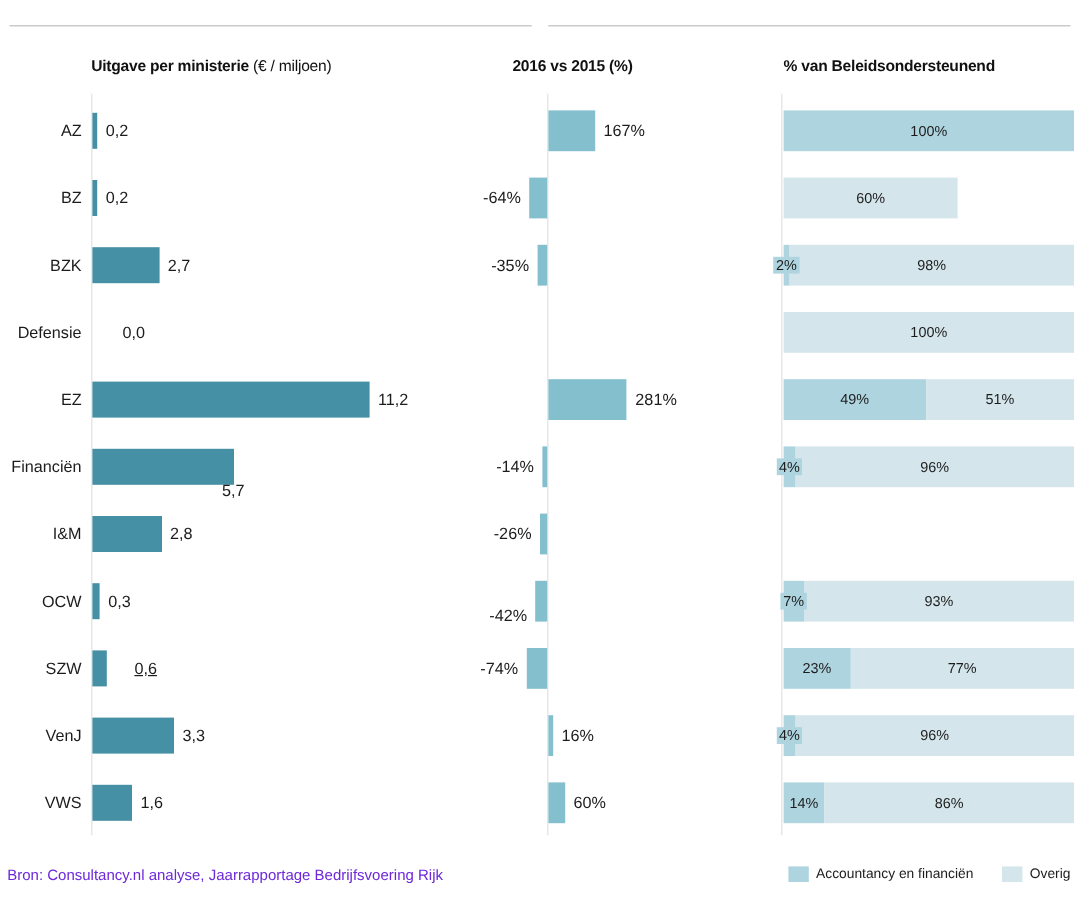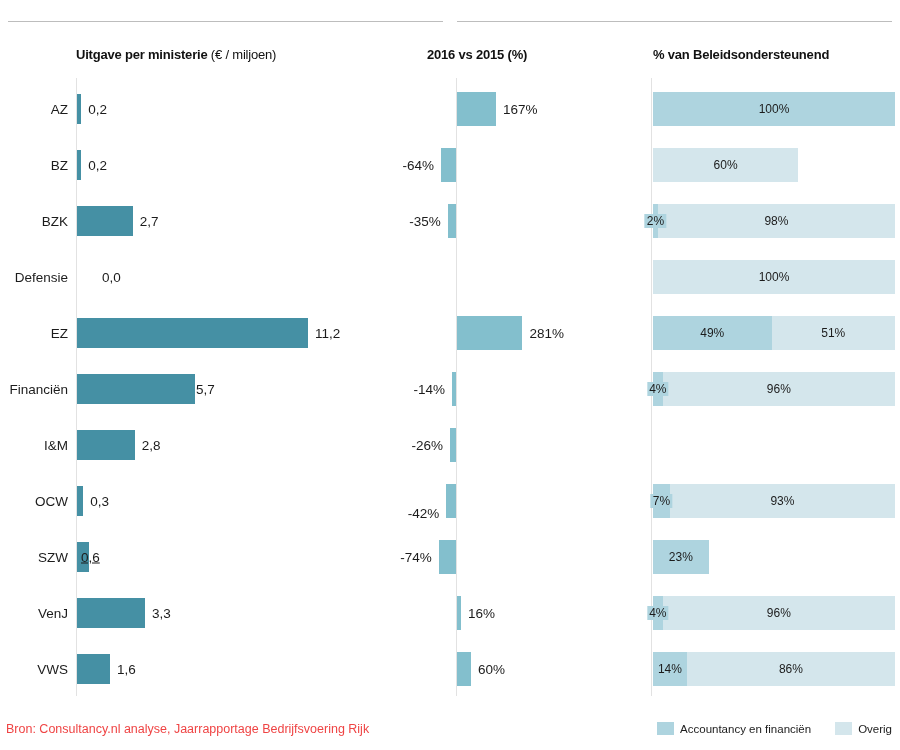--- a/index.html
+++ b/index.html
@@ -170,21 +170,21 @@
     padding: 1px 2px;
     z-index: 2;
   }
 
   
   .source {
     position: absolute;
     left: 6px;
     top: 722px;
     font-size: 12.5px;
-    color: #ef4444;
+    color: #6d28d9;
     white-space: nowrap;
   }
   .legend {
     position: absolute;
     right: 8px;
     top: 722px;
     display: flex;
     align-items: center;
     gap: 7px;
     font-size: 11.5px;
@@ -282,21 +282,21 @@
             <span class="seg-label" style="background: transparent;">49%</span>
           </div>
           <div class="seg seg-b" style="width: 51%; background: rgb(212, 230, 236);">
             <span class="seg-label" style="background: transparent;">51%</span>
           </div>
         </div>
       </div>
       <div class="row" style="top: 283px;">
         <div class="cat-label">Financiën</div>
         <div class="bar-spend" style="width: 117.562px;"></div>
-        <div class="val-spend" style="left: 196px;">5,7</div>
+        <div class="val-spend" style="left: 185px; margin-top: 20px;">5,7</div>
         <div class="bar-yoy" style="width: 4px; left: 452px;"></div>
         <div class="val-yoy" style="right: 455px;">-14%</div>
         <div class="stack">
           <div class="seg seg-a narrow" style="width: 4%; background: rgb(174, 212, 223);">
             <span class="seg-label" style="background: rgb(174, 212, 223);">4%</span>
           </div>
           <div class="seg seg-b" style="width: 96%; background: rgb(212, 230, 236);">
             <span class="seg-label" style="background: transparent;">96%</span>
           </div>
         </div>
@@ -319,26 +319,29 @@
             <span class="seg-label" style="background: rgb(174, 212, 223);">7%</span>
           </div>
           <div class="seg seg-b" style="width: 93%; background: rgb(212, 230, 236);">
             <span class="seg-label" style="background: transparent;">93%</span>
           </div>
         </div>
       </div>
       <div class="row" style="top: 451px;">
         <div class="cat-label">SZW</div>
         <div class="bar-spend" style="width: 12.375px;"></div>
-        <div class="val-spend" style="left: 81px; text-decoration: underline;">0,6</div>
+        <div class="val-spend" style="left: 112px; text-decoration: underline;">0,6</div>
         <div class="bar-yoy" style="width: 17.242px; left: 438.758px;"></div>
         <div class="val-yoy" style="right: 468.242px;">-74%</div>
         <div class="stack">
           <div class="seg seg-a" style="width: 23%; background: rgb(174, 212, 223);">
             <span class="seg-label" style="background: transparent;">23%</span>
+          </div>
+          <div class="seg seg-b" style="width: 77%; background: rgb(212, 230, 236);">
+            <span class="seg-label" style="background: transparent;">77%</span>
           </div>
         </div>
       </div>
       <div class="row" style="top: 507px;">
         <div class="cat-label">VenJ</div>
         <div class="bar-spend" style="width: 68.0625px;"></div>
         <div class="val-spend" style="left: 152.062px;">3,3</div>
         <div class="bar-yoy" style="width: 4px; left: 457px;"></div>
         <div class="val-yoy" style="left: 468px;">16%</div>
         <div class="stack">

